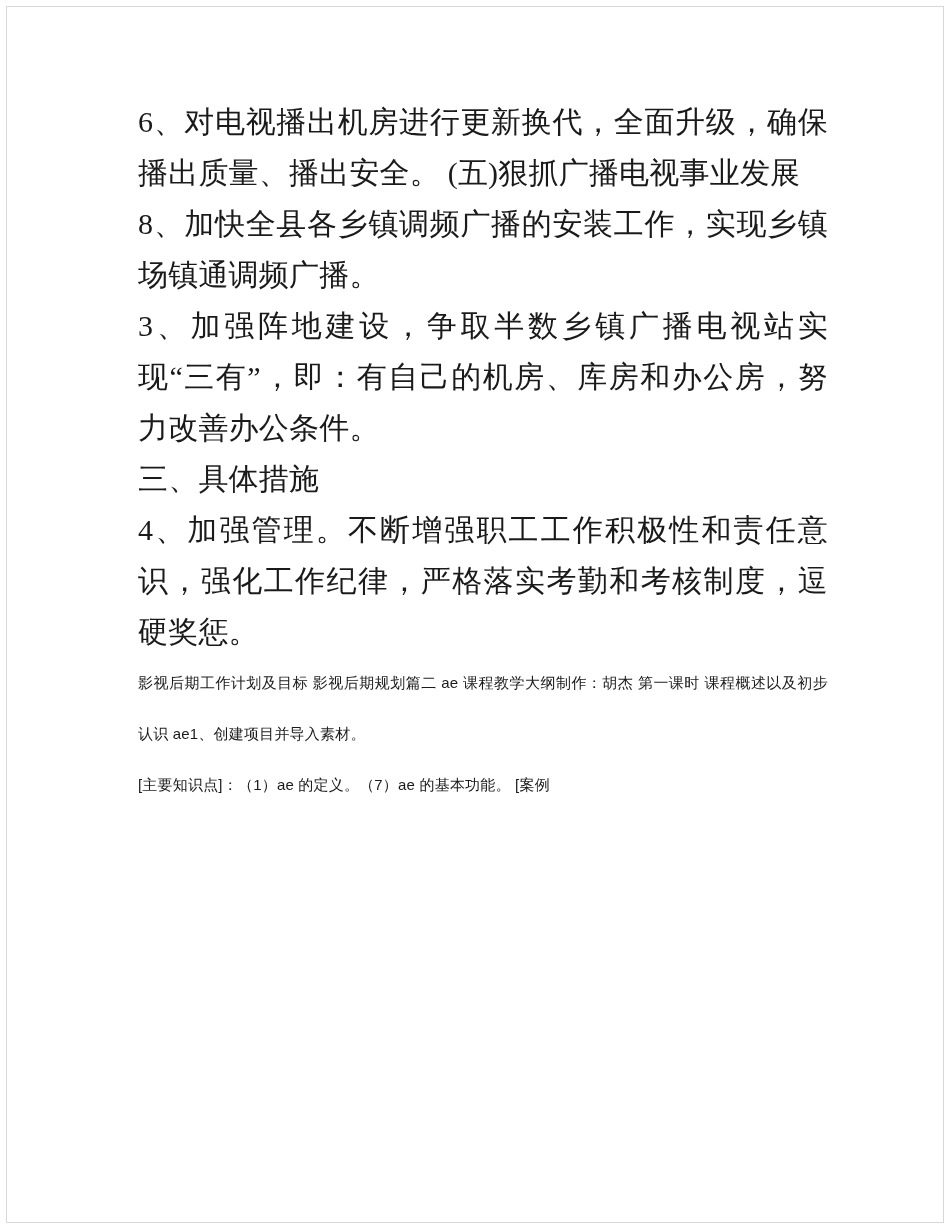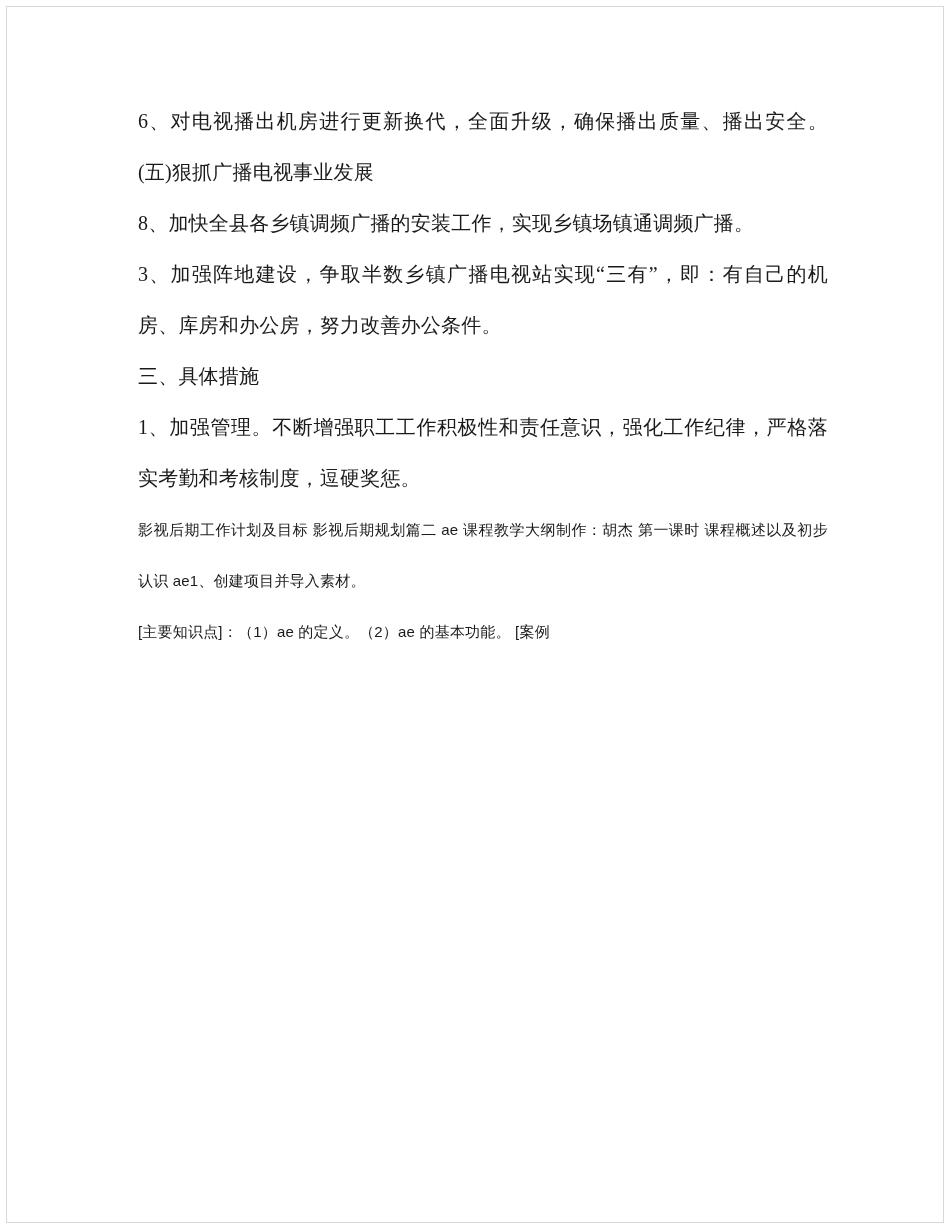--- a/index.html
+++ b/index.html
@@ -25,21 +25,21 @@
     border: 1px solid #d8d8d8;
     pointer-events: none;
   }
   .content {
     position: absolute;
     left: 138px;
     top: 96px;
     width: 690px;
   }
   .para {
-    font-size: 20px;
+    font-size: 30px;
     line-height: 51px;
     color: #1a1a1a;
     text-align: justify;
     text-justify: inter-ideograph;
     margin: 0 0 0 0;
     letter-spacing: 0.2px;
     word-break: break-all;
     font-family: "Liberation Serif", "DejaVu Serif", serif;
   }
   .para.sans {
@@ -50,17 +50,17 @@
 </head>
 <body>
 
 <div class="page">
   <div class="page-border"></div>
   <div class="content">
     <p class="para">6、对电视播出机房进行更新换代，全面升级，确保播出质量、播出安全。 (五)狠抓广播电视事业发展</p>
     <p class="para">8、加快全县各乡镇调频广播的安装工作，实现乡镇场镇通调频广播。</p>
     <p class="para">3、加强阵地建设，争取半数乡镇广播电视站实现“三有”，即：有自己的机房、库房和办公房，努力改善办公条件。</p>
     <p class="para">三、具体措施</p>
-    <p class="para">1、加强管理。不断增强职工工作积极性和责任意识，强化工作纪律，严格落实考勤和考核制度，逗硬奖惩。</p>
+    <p class="para">4、加强管理。不断增强职工工作积极性和责任意识，强化工作纪律，严格落实考勤和考核制度，逗硬奖惩。</p>
     <p class="para sans">影视后期工作计划及目标 影视后期规划篇二 ae 课程教学大纲制作：胡杰 第一课时 课程概述以及初步认识 ae1、创建项目并导入素材。</p>
-    <p class="para sans">[主要知识点]：（1）ae 的定义。（2）ae 的基本功能。 [案例</p>
+    <p class="para sans">[主要知识点]：（1）ae 的定义。（7）ae 的基本功能。 [案例</p>
   </div>
 </div>
 
 </body></html>

